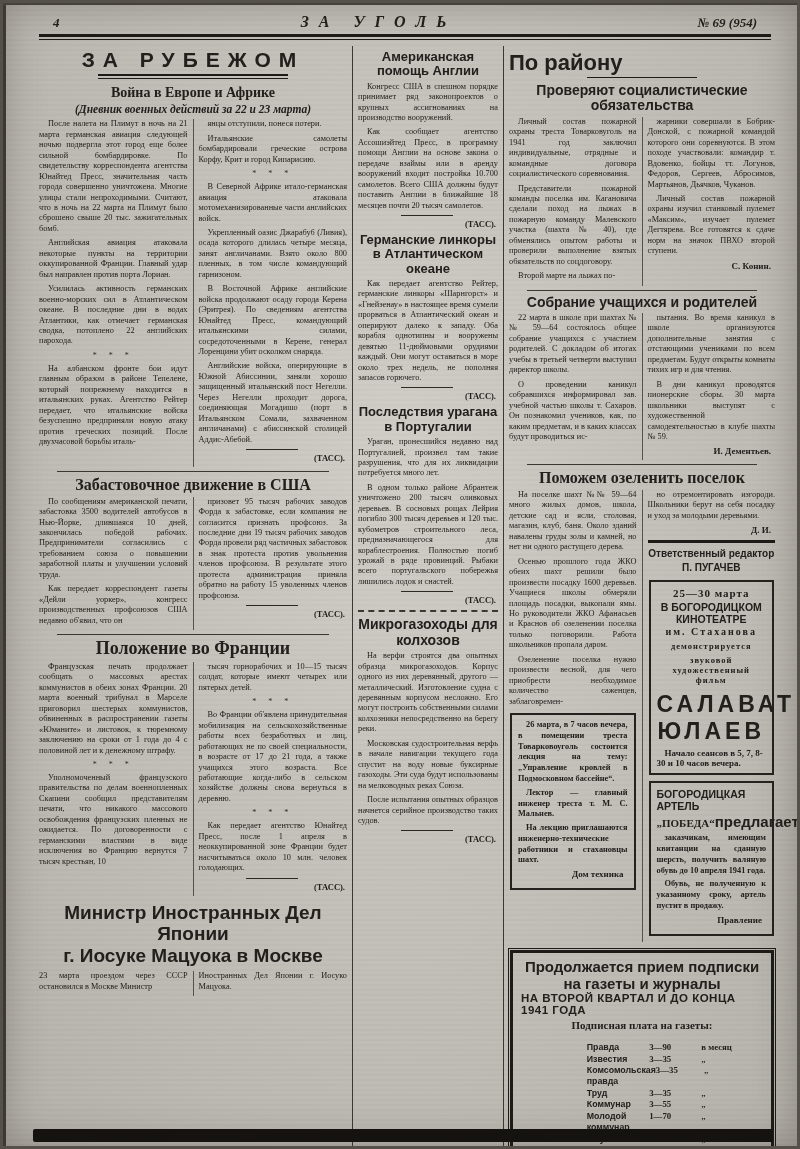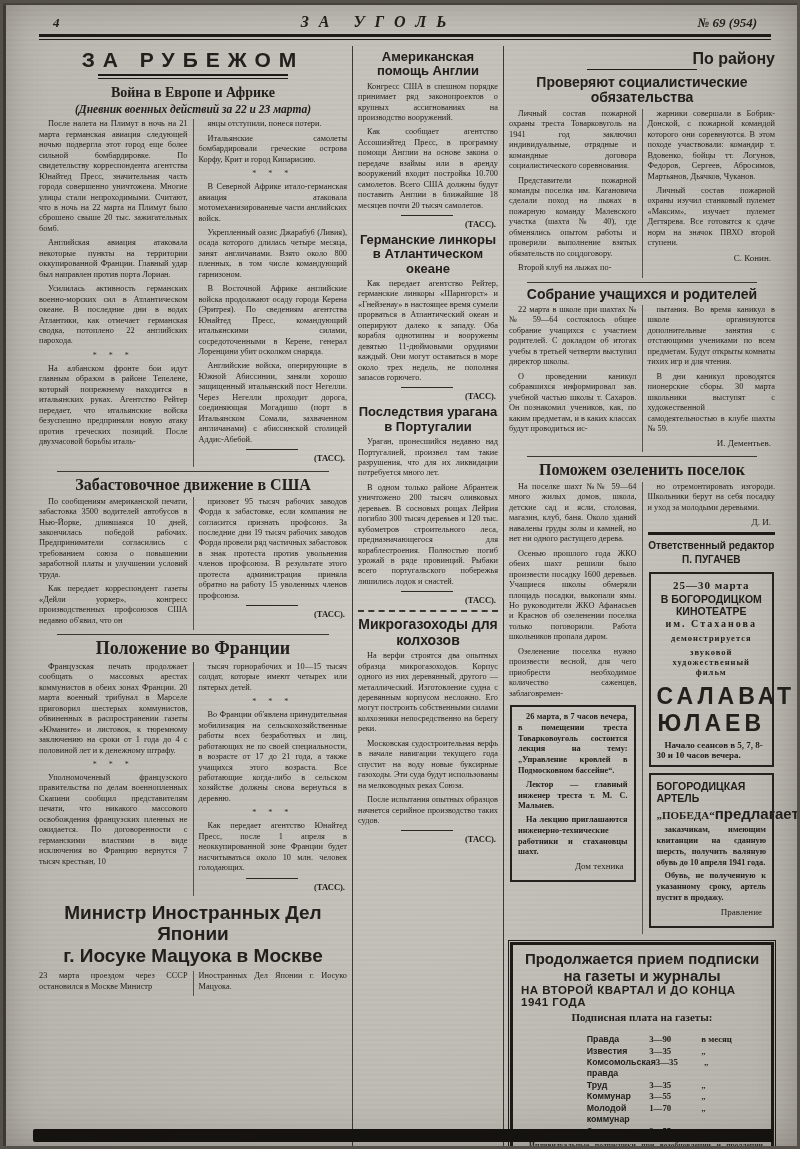--- a/index.html
+++ b/index.html
@@ -27,37 +27,37 @@
   
   .zones{display:flex;}
   .zone-left{width:308px;flex:none;padding-right:5px;}
   .zone-mid{width:140px;flex:none;border-left:1px solid #3a3833;border-right:1px solid #3a3833;
     padding:0 5px;margin-top:2px;}
   .zone-right{width:266px;flex:none;padding-left:5px;}
   
   .h-section{font-family:"Liberation Sans",sans-serif;font-weight:bold;text-align:center;
     font-size:21px;letter-spacing:8px;margin:4px 0 2px;}
   .h-section-u{width:190px;margin:0 auto 6px;border-top:2px solid #1c1b18;border-bottom:1px solid #1c1b18;height:2px;}
-  .h-rayon{font-family:"Liberation Sans",sans-serif;font-weight:bold;text-align:right;
-    font-size:16px;margin:6px 0 1px;}
+  .h-rayon{font-family:"Liberation Sans",sans-serif;font-weight:bold;text-align:left;
+    font-size:22px;margin:6px 0 1px;}
   .h-rayon-u{width:110px;margin:0 auto 5px;border-top:1px solid #1c1b18;}
   .h-art{font-weight:bold;text-align:center;line-height:1.1;margin:4px 0 3px;}
   .serifh{font-family:"Liberation Serif",serif;}
   .sansh{font-family:"Liberation Sans",sans-serif;}
   .h14{font-size:14px;} .h13{font-size:13px;} .h16{font-size:16px;} .h18{font-size:18px;}
   .subt{font-style:italic;font-weight:bold;text-align:center;font-size:11.5px;margin-bottom:4px;}
   
   .cols{display:flex;}
   .col{flex:1;min-width:0;}
   .col + .col{border-left:1px solid #55524b;padding-left:5px;margin-left:5px;}
   .bt p{font-size:8.3px;line-height:1.26;text-align:justify;margin:0 0 4px;text-indent:9px;}
   .stars{text-align:center;font-size:8px;letter-spacing:5px;margin:2px 0 4px;color:#2a2926;}
   .tass{text-align:right;font-size:8.5px;font-weight:bold;margin:2px 2px 4px 0;}
   .tass:before{content:"";display:block;width:52px;margin:0 auto 3px;border-top:1px solid #2a2926;}
-  .sig{text-align:right;font-weight:normal;font-size:9px;margin:1px 4px 4px 0;}
+  .sig{text-align:right;font-weight:bold;font-size:9px;margin:1px 4px 4px 0;}
   .art-rule{border-top:1px solid #3a3833;margin:4px 18px;}
   .art-rule-wavy{border-top:2px dashed #3a3833;margin:5px 0;}
   
   .adbox{border:2px solid #23221f;padding:5px 6px;margin:6px 1px;}
   .adbox p{font-size:8.3px;line-height:1.3;margin:0 0 3px;text-align:justify;text-indent:8px;}
   .adbox .b{font-weight:bold;}
   .editor{border-top:3px solid #1c1b18;margin-top:5px;padding-top:4px;text-align:center;
     font-family:"Liberation Sans",sans-serif;font-weight:bold;font-size:10px;line-height:1.35;}
   .cinema{text-align:center;}
   .cinema .l1{font-weight:bold;font-size:11px;letter-spacing:1px;}
@@ -235,21 +235,21 @@
       <div class="zone-right">
         <div class="h-rayon">По району</div>
         <div class="h-rayon-u"></div>
 
         <div>
           <div class="h-art sansh h14">Проверяют социалистические обязательства</div>
           <div class="cols bt">
             <div class="col">
               <p>Личный состав пожарной охраны треста Товарковуголь на 1941 год заключил индивидуальные, отрядные и командные договора социалистического соревнования.</p>
               <p>Представители пожарной команды поселка им. Кагановича сделали поход на лыжах в пожарную команду Малевского участка (шахта № 40), где обменялись опытом работы и проверили выполнение взятых обязательств по соцдоговору.</p>
-              <p>Второй клуб на лыжах по-</p>
+              <p>Второй марте на лыжах по-</p>
             </div>
             <div class="col">
               <p>жарники совершали в Бобрик-Донской, с пожарной командой которого они соревнуются. В этом походе участвовали: командир т. Вдовенко, бойцы тт. Логунов, Федоров, Сергеев, Абросимов, Мартьянов, Дьячков, Чуканов.</p>
               <p>Личный состав пожарной охраны изучил станковый пулемет «Максим», изучает пулемет Дегтярева. Все готовятся к сдаче норм на значок ПВХО второй ступени.</p>
               <div class="sig">С. Конин.</div>
             </div>
           </div>
         </div>
 
         <div class="art-rule"></div>

